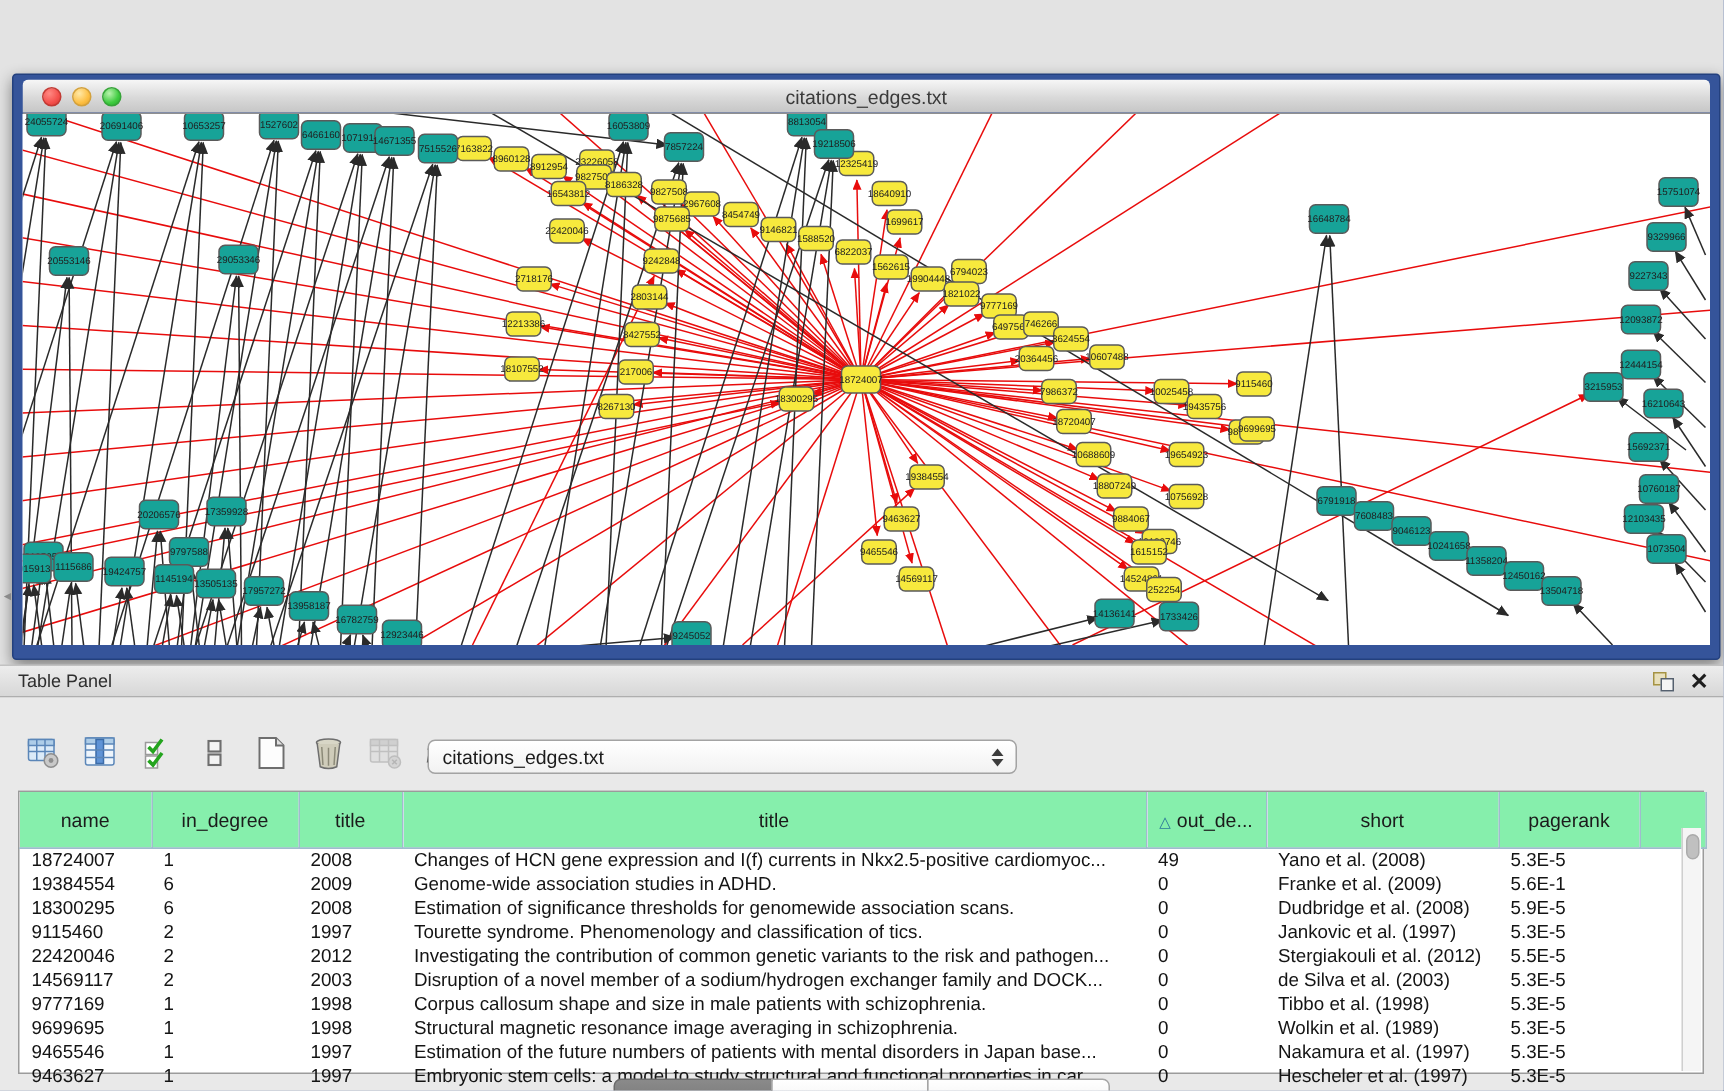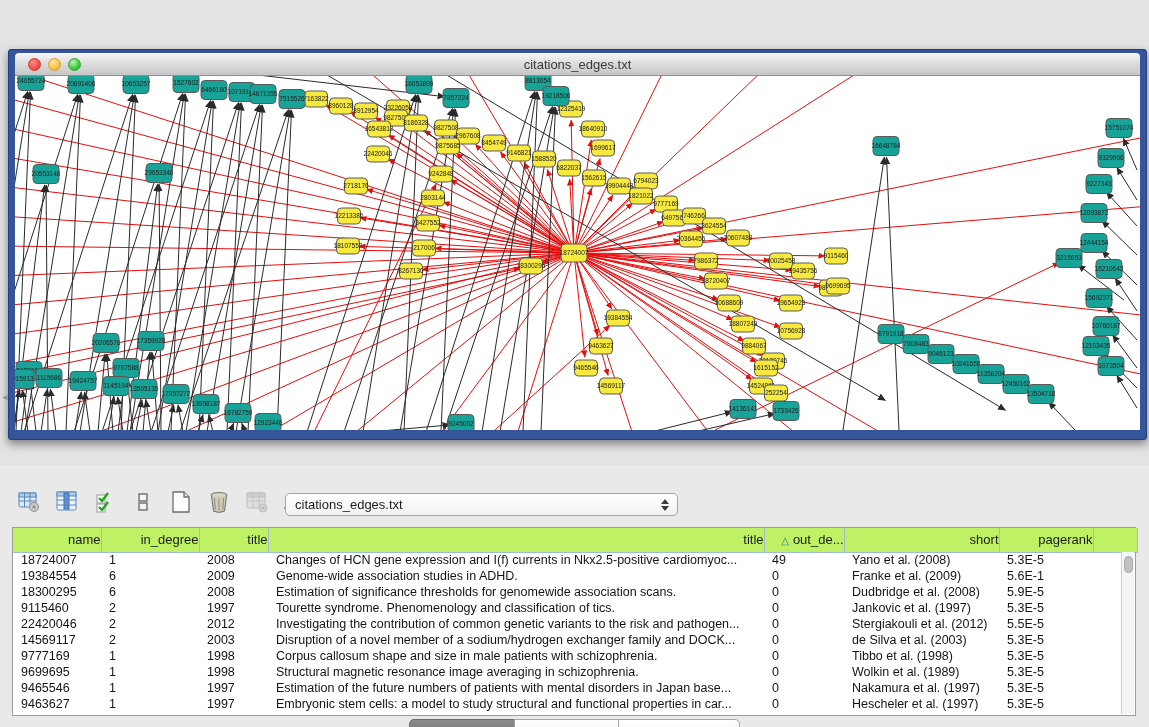--- a/index.html
+++ b/index.html
@@ -50,22 +50,22 @@
   #network-selector .value { margin-left:9px; }
   #selector-arrows { margin-left:auto; margin-right:8px; display:flex; flex-direction:column; gap:2px; }
   #selector-arrows i { width:0; height:0; border-left:4px solid transparent; border-right:4px solid transparent; }
   #selector-arrows .up { border-bottom:5px solid #3c3c3c; }
   #selector-arrows .down { border-top:5px solid #3c3c3c; }
 
   
   #table-block { position:absolute; left:12px; top:62px; width:1124px; height:189px;
     background:#ffffff; border:1px solid #9b9b9b; }
   #node-table { border-collapse:collapse; table-layout:fixed; width:1106px; }
-  #node-table th { height:24px; background:#bef264; border:1px solid #9fbccd; border-top:none;
-    font-size:13px; font-weight:normal; color:#1b1b1b; text-align:right; overflow:hidden; white-space:nowrap; }
+  #node-table th { height:37px; background:#86efac; border:1px solid #9fbccd; border-top:none;
+    font-size:13px; font-weight:normal; color:#1b1b1b; text-align:center; overflow:hidden; white-space:nowrap; }
   #node-table th:first-child { border-left:none; }
   #node-table td { height:16px; font-size:12.5px; color:#141414; padding:0 0 0 8px;
     overflow:hidden; white-space:nowrap; text-overflow:clip; }
   .sort-triangle { display:inline-block; color:#2a7899; font-size:10px; margin-right:4px; }
   #v-scrollbar { position:absolute; top:24px; right:1px; bottom:1px; width:13px;
     background:#f5f5f5; border-left:1px solid #cfcfcf; }
   #v-thumb { position:absolute; top:4px; left:1.5px; width:9px; height:17px; background:#c0c0c0;
     border-radius:5px; border:1px solid #ababab; }
 
   
@@ -501,20 +501,30 @@
           <text x="1001" y="310.2" text-anchor="middle" font-size="6.5" fill="#202020">12450162</text>
           <rect x="1013" y="308.5" width="26" height="19" rx="4" fill="#17a398" stroke="#5a5a5a" stroke-width="1"></rect>
           <text x="1026" y="320.2" text-anchor="middle" font-size="6.5" fill="#202020">13504718</text>
           <rect x="546" y="168" width="26" height="18" rx="4" fill="#f7e93d" stroke="#5a5a5a" stroke-width="1"></rect>
           <text x="559" y="179.2" text-anchor="middle" font-size="6.5" fill="#202020">18724007</text>
         </svg>
     </div>
   </div>
   <div id="left-collapse-arrow">◄</div>
 
+  <div id="table-panel-header">
+    <span id="table-panel-title">Table Panel</span>
+    <span id="panel-header-icons">
+      <span id="float-icon">
+          <span class="sq-back"></span>
+          <span class="sq-front"></span>
+        </span>
+      <span id="panel-close">✕</span>
+    </span>
+  </div>
 
   <div id="panel-body">
 
     <div id="table-toolbar">
       <span class="tb-icon">
         <svg width="24" height="24">
             <rect x="2" y="3" width="17" height="14" rx="1.5" fill="#dcebf8" stroke="#5b86b8"></rect>
             <rect x="2" y="3" width="17" height="4" fill="#aecde8" stroke="#5b86b8"></rect>
             <line x1="7.5" y1="3" x2="7.5" y2="17" stroke="#5b86b8"></line>
             <line x1="13" y1="3" x2="13" y2="17" stroke="#5b86b8"></line>

